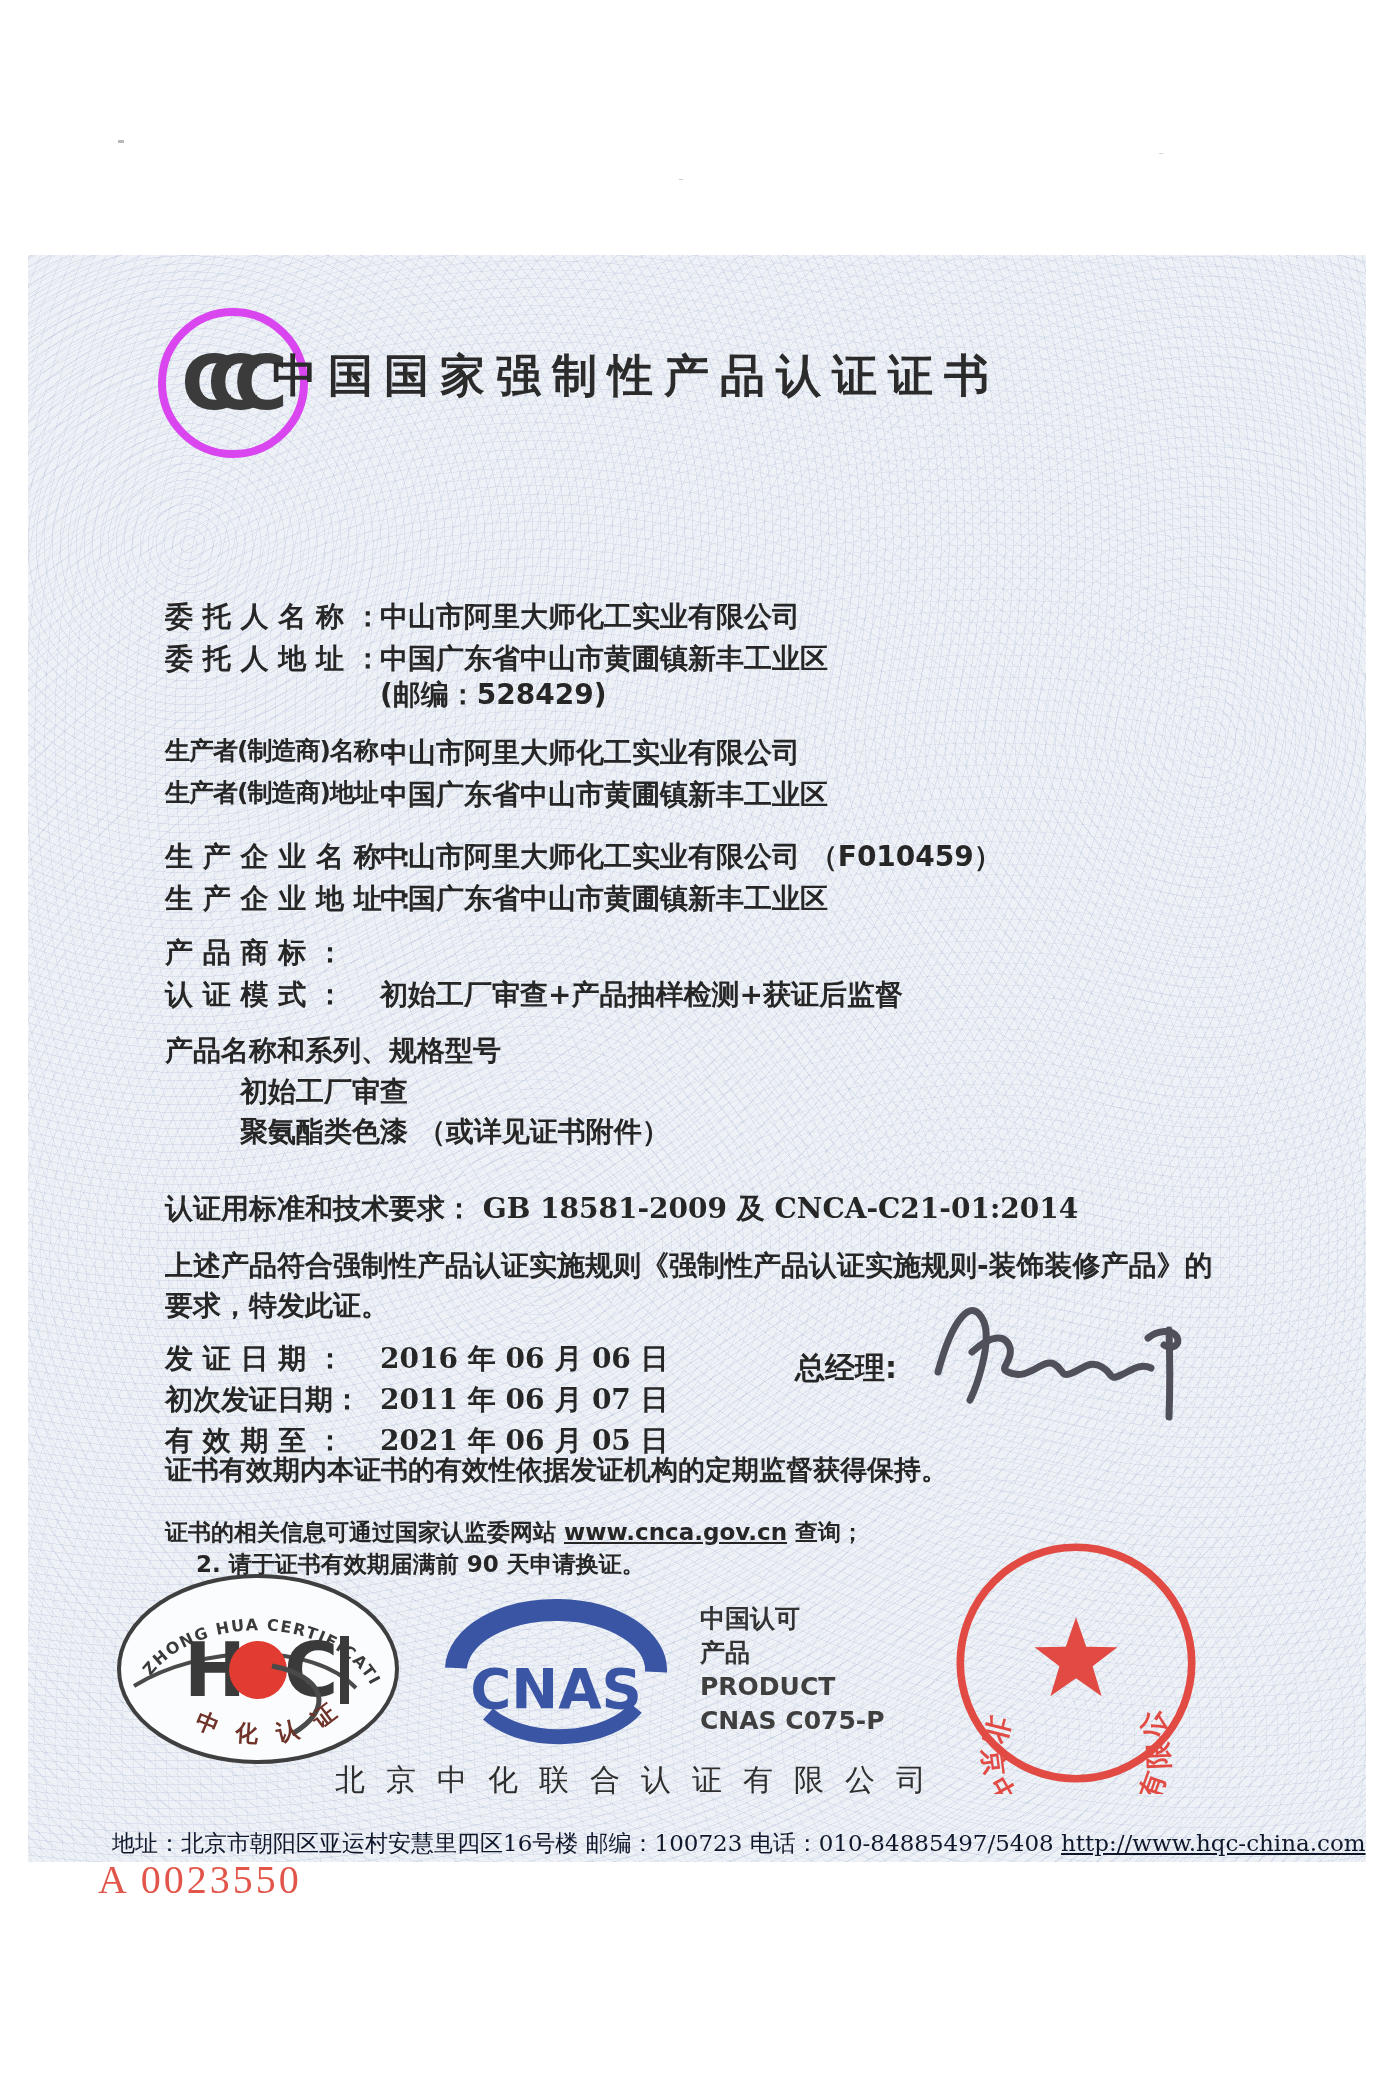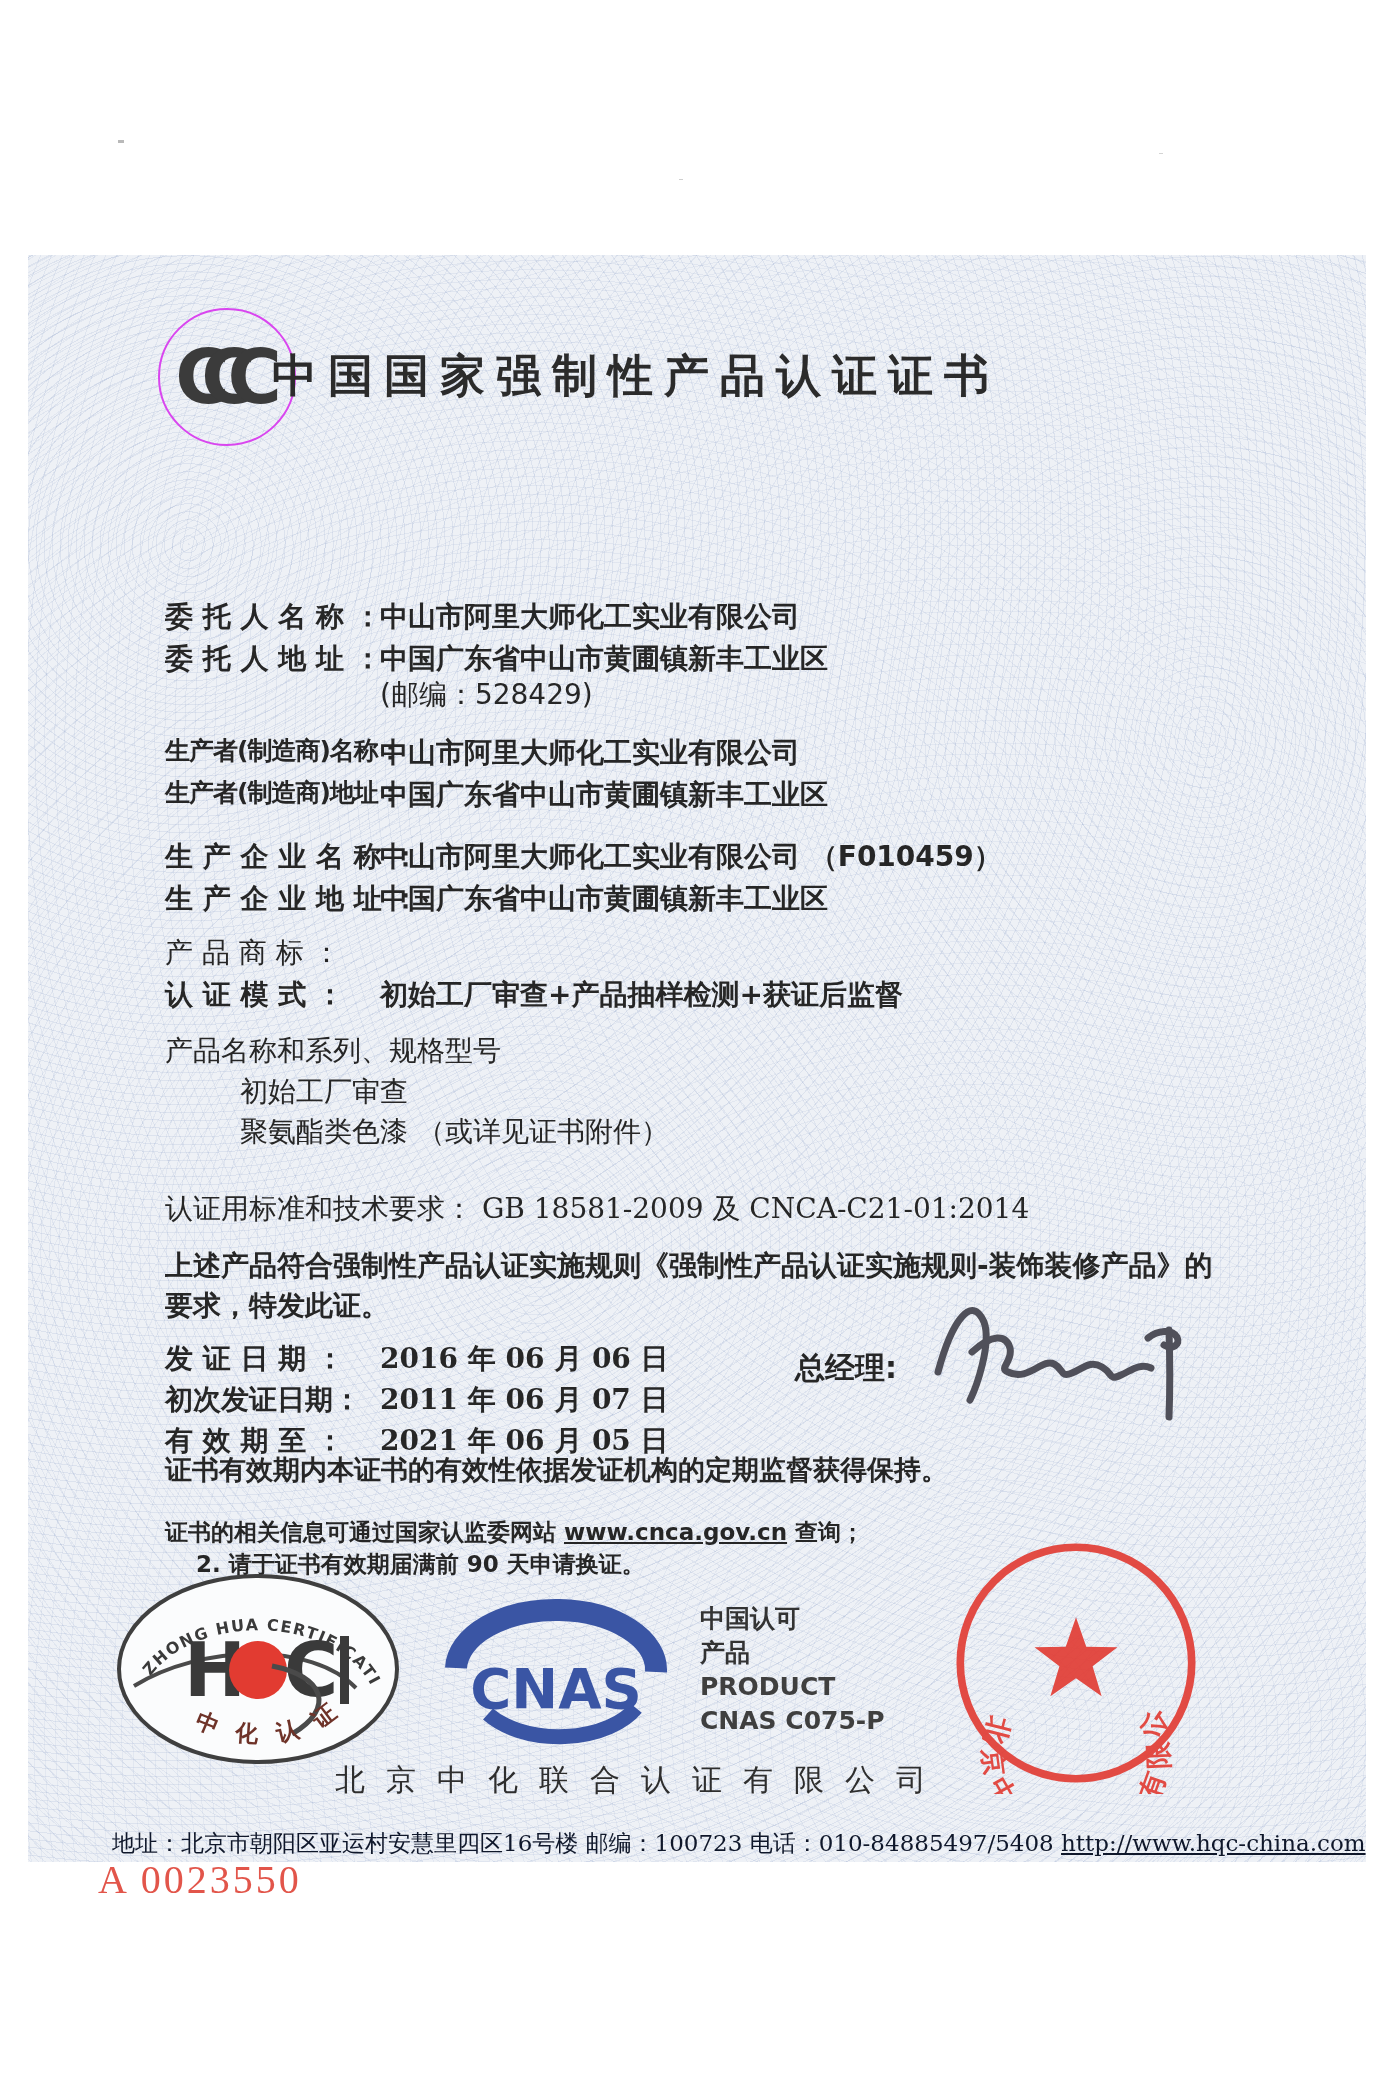--- a/index.html
+++ b/index.html
@@ -15,35 +15,35 @@
       repeating-radial-gradient(circle at 88% 30%, rgba(140,160,200,0.15) 0 1px, transparent 1px 10px),
       repeating-radial-gradient(circle at 38% 62%, rgba(140,160,200,0.14) 0 1px, transparent 1px 9px),
       repeating-radial-gradient(circle at 72% 92%, rgba(140,160,200,0.12) 0 1px, transparent 1px 11px);
   }
   .abs{position:absolute;}
   .serif{font-family:"DejaVu Serif","Liberation Serif",serif;}
 
   .specks{position:absolute;left:118px;top:140px;width:6px;height:3px;background:#b9b9b9;
     box-shadow:560px 38px 0 -1px #cfcfcf, 1040px 12px 0 -1px #d4d4d4;}
 
-  .ccc-logo{left:158px;top:308px;width:134px;height:134px;border:2px solid #d946ef;border-radius:50%;
+  .ccc-logo{left:158px;top:308px;width:134px;height:134px;border:8px solid #d946ef;border-radius:50%;
     display:flex;align-items:center;justify-content:center;background:transparent;}
   .ccc-logo span{font-size:74px;font-weight:900;letter-spacing:-0.38em;padding-right:0.34em;color:#3b3b3b;line-height:1;}
 
   .title{left:272px;top:346px;font-size:45px;font-weight:bold;letter-spacing:11px;color:#2b2b2b;white-space:nowrap;}
   .cert-no{left:846px;top:433px;font-size:26px;white-space:nowrap;}
   .cert-no .num{font-family:"DejaVu Serif","Liberation Serif",serif;font-weight:bold;letter-spacing:1px;font-size:27px;}
   .cert-no .lab{font-weight:bold;}
 
   .row{left:165px;font-size:28px;font-weight:bold;display:flex;white-space:nowrap;}
   .row .lab{width:215px;flex:0 0 auto;}
   .row .lab.longlab{width:215px;font-size:25px;letter-spacing:-1px;}
   .row .val{flex:0 0 auto;}
 
-  .line{font-size:28px;font-weight:normal;white-space:nowrap;}
+  .line{font-size:28px;font-weight:bold;white-space:nowrap;}
   .statement{left:165px;top:1246px;width:1075px;font-size:28px;font-weight:bold;line-height:40px;white-space:normal;}
   .validity{left:165px;top:1452px;font-size:27px;font-weight:bold;white-space:nowrap;}
   .note{font-size:23px;font-weight:bold;white-space:nowrap;}
   .uline{text-decoration:underline;}
 
   .gm{left:795px;top:1348px;font-size:30px;font-weight:bold;text-align:center;}
   .sig{left:880px;top:1272px;}
 
   .cnas-text{left:700px;top:1602px;font-size:25px;line-height:34px;color:#333;}
   .cnas-text .cjk{font-family:"DejaVu Serif","Liberation Serif",serif;font-weight:bold;}

